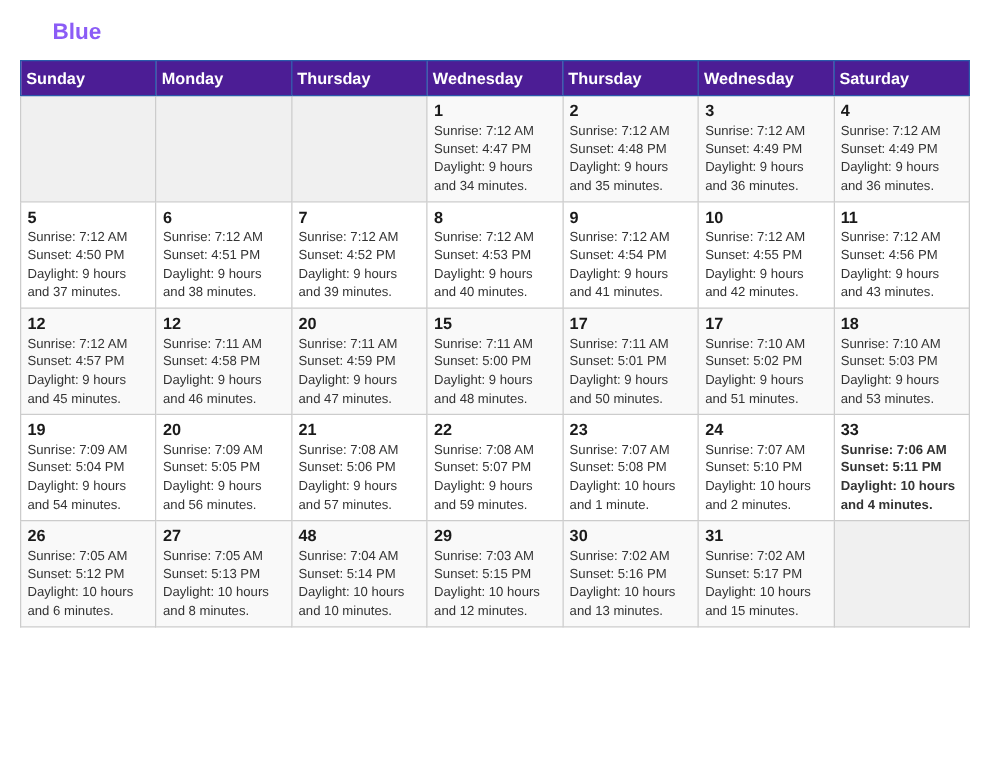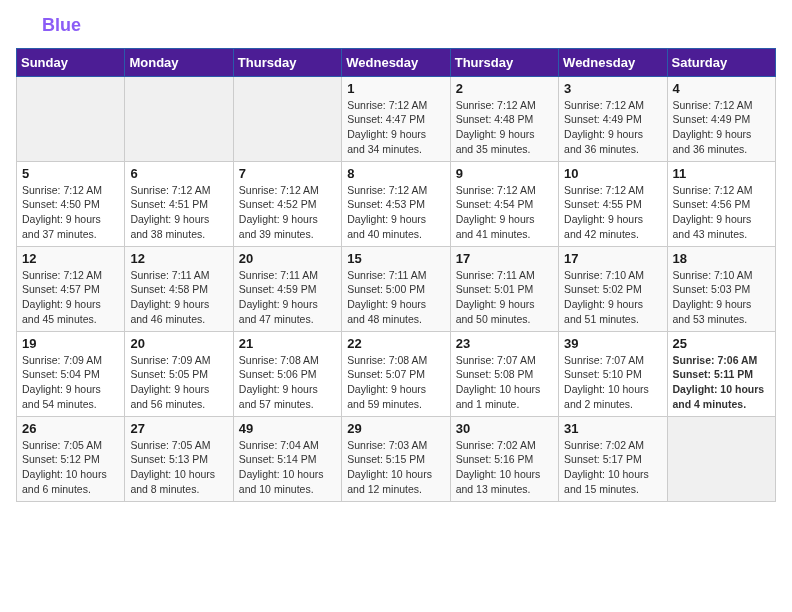--- a/index.html
+++ b/index.html
@@ -282,28 +282,28 @@
 and 59 minutes.</div>
         </td>
         <td>
           <div class="day-num">23</div>
           <div class="day-detail" style="white-space: pre-line;">Sunrise: 7:07 AM
 Sunset: 5:08 PM
 Daylight: 10 hours
 and 1 minute.</div>
         </td>
         <td>
-          <div class="day-num">39</div>
+          <div class="day-num">24</div>
           <div class="day-detail" style="white-space: pre-line;">Sunrise: 7:07 AM
 Sunset: 5:10 PM
 Daylight: 10 hours
 and 2 minutes.</div>
         </td>
         <td>
-          <div class="day-num">25</div>
+          <div class="day-num">33</div>
           <div class="day-detail" style="white-space: pre-line; font-weight: bold;">Sunrise: 7:06 AM
 Sunset: 5:11 PM
 Daylight: 10 hours
 and 4 minutes.</div>
         </td>
       </tr>
       <tr>
         <td>
           <div class="day-num">26</div>
           <div class="day-detail" style="white-space: pre-line;">Sunrise: 7:05 AM
@@ -312,21 +312,21 @@
 and 6 minutes.</div>
         </td>
         <td>
           <div class="day-num">27</div>
           <div class="day-detail" style="white-space: pre-line;">Sunrise: 7:05 AM
 Sunset: 5:13 PM
 Daylight: 10 hours
 and 8 minutes.</div>
         </td>
         <td>
-          <div class="day-num">49</div>
+          <div class="day-num">48</div>
           <div class="day-detail" style="white-space: pre-line;">Sunrise: 7:04 AM
 Sunset: 5:14 PM
 Daylight: 10 hours
 and 10 minutes.</div>
         </td>
         <td>
           <div class="day-num">29</div>
           <div class="day-detail" style="white-space: pre-line;">Sunrise: 7:03 AM
 Sunset: 5:15 PM
 Daylight: 10 hours

